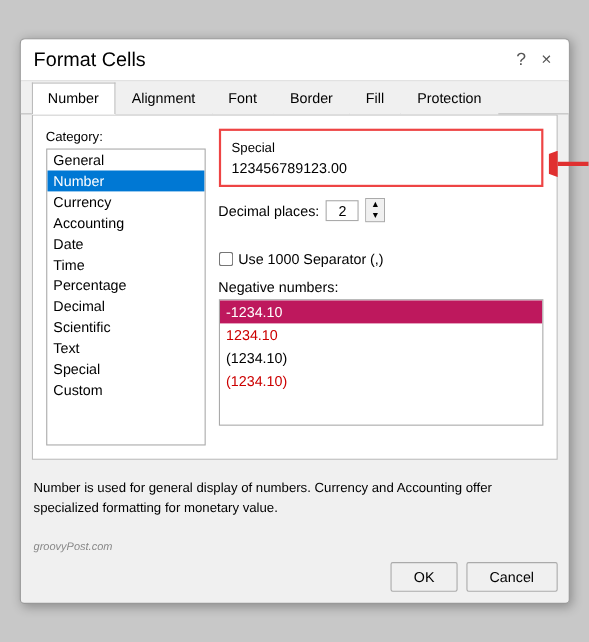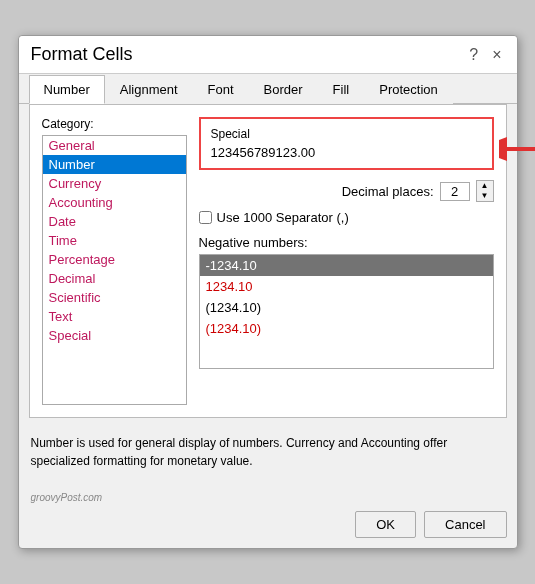--- a/index.html
+++ b/index.html
@@ -92,21 +92,21 @@
     .category-list {
       border: 1px solid #aaa;
       height: 270px;
       overflow-y: auto;
       background: #fff;
     }
     .category-item {
       padding: 2px 6px;
       cursor: pointer;
       font-size: 13px;
-      color: #be185d;
+      color: #000000;
     }
     .category-item.selected {
       background: #0078d4;
       color: #fff;
     }
     .right-panel {
       flex: 1;
     }
     .sample-section {
       border: 2px solid #e44;
@@ -120,22 +120,21 @@
       margin-bottom: 4px;
     }
     .sample-value {
       font-size: 13px;
       color: #000;
     }
     .field-row {
       display: flex;
       align-items: center;
       gap: 6px;
-      margin-bottom: 8px;
-      justify-content: flex-end;
+      margin-bottom: 26px;
     }
     .field-label {
       font-size: 13px;
       color: #000;
     }
     .decimal-input {
       width: 30px;
       border: 1px solid #aaa;
       padding: 1px 3px;
       font-size: 13px;
@@ -175,21 +174,21 @@
       height: 115px;
       overflow-y: auto;
       background: #fff;
     }
     .neg-item {
       padding: 3px 6px;
       font-size: 13px;
       cursor: pointer;
     }
     .neg-item.selected {
-      background: #737373;
+      background: #be185d;
       color: #fff;
     }
     .neg-item.red { color: #cc0000; }
     .dialog-footer {
       padding: 6px 12px 12px 12px;
     }
     .description-text {
       font-size: 12px;
       color: #000;
       line-height: 1.5;
@@ -262,20 +261,21 @@
         <div class="category-item selected">Number</div>
         <div class="category-item">Currency</div>
         <div class="category-item">Accounting</div>
         <div class="category-item">Date</div>
         <div class="category-item">Time</div>
         <div class="category-item">Percentage</div>
         <div class="category-item">Decimal</div>
         <div class="category-item">Scientific</div>
         <div class="category-item">Text</div>
         <div class="category-item">Special</div>
+        <div class="category-item">Custom</div>
       </div>
     </div>
 
     <div class="right-panel">
       
       <div class="sample-wrapper">
         <div class="sample-section">
           <div class="sample-label">Special</div>
           <div class="sample-value">123456789123.00</div>
         </div>

